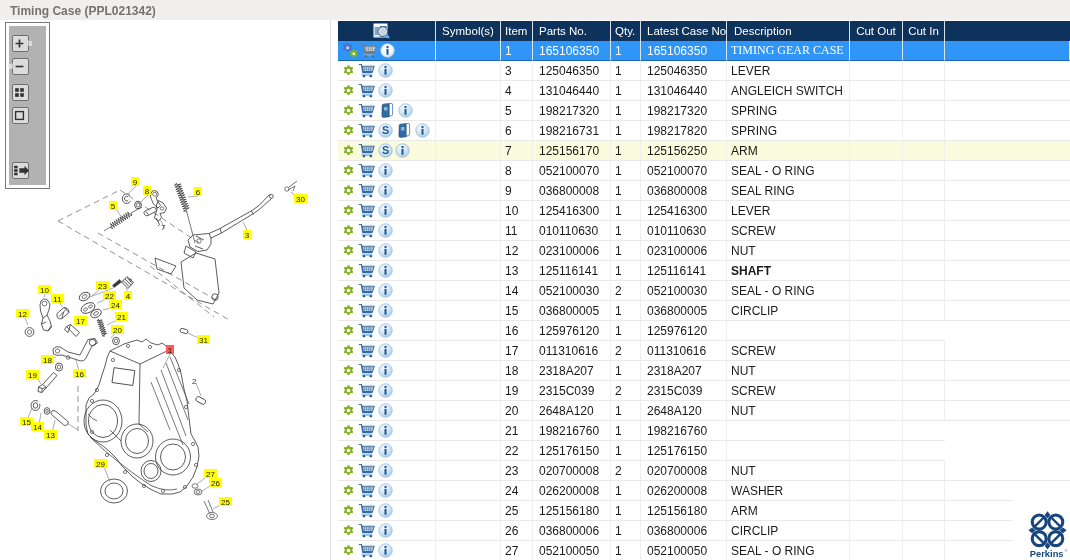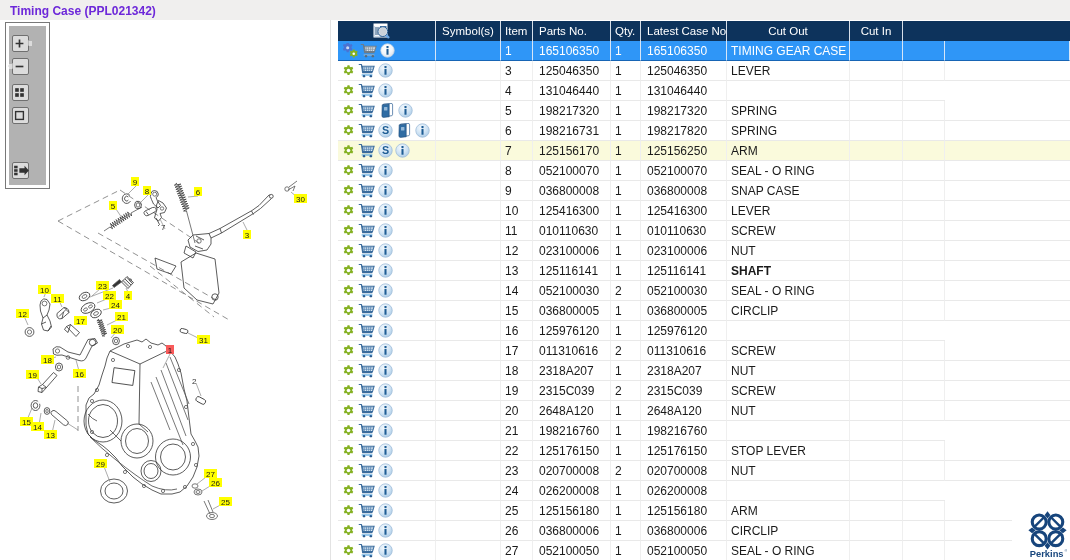--- a/index.html
+++ b/index.html
@@ -1,16 +1,16 @@
 <!DOCTYPE html>
 <html><head><meta charset="utf-8"><style>html,body{margin:0;padding:0;}
 body{width:1070px;height:560px;overflow:hidden;background:#fff;font-family:"Liberation Sans",sans-serif;position:relative;}
 #topstrip{position:absolute;left:0;top:0;width:1070px;height:20px;background:#f0efee;}
 #splitter{position:absolute;left:330px;top:20px;width:1px;height:540px;background:#e3e3e3;}
-#title{position:absolute;left:10px;top:4px;font-size:12px;font-weight:bold;color:#6d28d9;}
+#title{position:absolute;left:10px;top:4px;font-size:12px;font-weight:bold;color:#737373;}
 #toolbar{position:absolute;left:5px;top:22px;width:43px;height:165px;background:#b2b2b2;border:1px solid #787878;box-shadow:inset 0 0 0 3px #ffffff;}
 .tbtn{position:absolute;left:6px;width:15px;height:15px;background:#dcdcdc;border:1px solid #6f6f6f;border-radius:2px;}
 #tablewrap{position:absolute;left:338px;top:21px;width:732px;height:539px;background:#fff;}
 .hrow{display:grid;grid-template-columns:98px 65px 32px 78px 30px 86px 123px 53px 42px 125px;height:20px;background:#0d335c;color:#fff;font-size:11.5px;}
 .hrow .hc{border-right:1px solid #d7dfe9;display:flex;align-items:center;padding-left:6px;box-sizing:border-box;white-space:nowrap;overflow:hidden;}
 .hrow .hc.last{border-right:none;}
 .row{display:grid;grid-template-columns:98px 65px 32px 78px 30px 86px 123px 53px 42px 125px;height:20px;background:#fff;color:#1a1a1a;font-size:12px;box-sizing:border-box;}
 .row .c{border-right:1px solid #efefef;border-bottom:1px solid #e9e9e9;padding-left:6px;display:flex;align-items:center;box-sizing:border-box;white-space:nowrap;overflow:hidden;height:20px;}
 .row .c.last{border-right:none;}
 .row.sel{background:#2f96f7;color:#fff;}
@@ -269,20 +269,21 @@
           <circle cx="9.8" cy="8.6" r="4.4" fill="#ccd3da" stroke="#d7e0ea" stroke-width="1.6"></circle>
           <circle cx="9.8" cy="8.6" r="4.9" fill="none" stroke="#2d5f91" stroke-width="1"></circle>
           <line x1="13.2" y1="12.2" x2="16" y2="15" stroke="#6da9e8" stroke-width="2.4"></line>
         </svg>
       </div>
       <div class="hc" style="justify-content:center;padding-left:0;">Symbol(s)</div>
       <div class="hc" style="padding-left:4px;">Item</div>
       <div class="hc">Parts No.</div>
       <div class="hc" style="padding-left:4px;">Qty.</div>
       <div class="hc">Latest Case No.</div>
+      <div class="hc" style="padding-left:7px;">Description</div>
       <div class="hc" style="justify-content:center;padding-left:0;">Cut Out</div>
       <div class="hc" style="justify-content:center;padding-left:0;">Cut In</div>
     </div>
     <div class="row sel">
       <div class="c icons">
         <svg width="15" height="15" viewBox="0 0 16 16">
           <g transform="translate(-1,-1) scale(0.75)">
             <path fill="#4a72d2" d="M6.6 0.5 h2.8 l0.5 2 a5.6 5.6 0 0 1 1.6 0.9 l2-0.7 1.4 2.4-1.5 1.5 a5.6 5.6 0 0 1 0 1.8 l1.5 1.5-1.4 2.4-2-0.7 a5.6 5.6 0 0 1-1.6 0.9 l-0.5 2 h-2.8 l-0.5-2 a5.6 5.6 0 0 1-1.6-0.9 l-2 0.7-1.4-2.4 1.5-1.5 a5.6 5.6 0 0 1 0-1.8 l-1.5-1.5 1.4-2.4 2 0.7 a5.6 5.6 0 0 1 1.6-0.9 z"></path>
             <circle cx="8" cy="8" r="2.2" fill="#cdd9f2"></circle>
           </g>
@@ -315,21 +316,21 @@
           <circle cx="8" cy="8" r="7.2" fill="url(#igrw)" stroke="#c3d2e0" stroke-width="0.8"></circle>
           <rect x="6.9" y="3.2" width="2.2" height="2.2" fill="#1e5d94"></rect>
           <rect x="6.9" y="6.3" width="2.2" height="6.2" fill="#1e5d94"></rect>
         </svg>
       </div>
       <div class="c"></div>
       <div class="c" style="padding-left:4px;">1</div>
       <div class="c">165106350</div>
       <div class="c" style="padding-left:4px;">1</div>
       <div class="c">165106350</div>
-      <div class="c" style="padding-left:4px;">TIMING GEAR CASE</div>
+      <div class="c" style="padding-left:4px;font-family:Liberation Serif, serif;">TIMING GEAR CASE</div>
       <div class="c"></div>
       <div class="c"></div>
       <div class="c last"></div>
     </div>
     <div class="row">
       <div class="c icons">
         <svg class="gr" width="11" height="11" viewBox="0 0 16 16">
           <path fill="#85b122" d="M6.6 0.5 h2.8 l0.5 2 a5.6 5.6 0 0 1 1.6 0.9 l2-0.7 1.4 2.4-1.5 1.5 a5.6 5.6 0 0 1 0 1.8 l1.5 1.5-1.4 2.4-2-0.7 a5.6 5.6 0 0 1-1.6 0.9 l-0.5 2 h-2.8 l-0.5-2 a5.6 5.6 0 0 1-1.6-0.9 l-2 0.7-1.4-2.4 1.5-1.5 a5.6 5.6 0 0 1 0-1.8 l-1.5-1.5 1.4-2.4 2 0.7 a5.6 5.6 0 0 1 1.6-0.9 z"></path>
           <circle cx="8" cy="8" r="2.6" fill="#fff"></circle>
         </svg>
@@ -399,20 +400,21 @@
           <circle cx="8" cy="8" r="7.2" fill="url(#igr)" stroke="#9dbbd8" stroke-width="0.8"></circle>
           <rect x="6.9" y="3.2" width="2.2" height="2.2" fill="#1e5d94"></rect>
           <rect x="6.9" y="6.3" width="2.2" height="6.2" fill="#1e5d94"></rect>
         </svg>
       </div>
       <div class="c"></div>
       <div class="c" style="padding-left:4px;">4</div>
       <div class="c">131046440</div>
       <div class="c" style="padding-left:4px;">1</div>
       <div class="c">131046440</div>
+      <div class="c" style="padding-left:4px;">ANGLEICH SWITCH</div>
       <div class="c"></div>
       <div class="c"></div>
       <div class="c last"></div>
     </div>
     <div class="row">
       <div class="c icons">
         <svg class="gr" width="11" height="11" viewBox="0 0 16 16">
           <path fill="#85b122" d="M6.6 0.5 h2.8 l0.5 2 a5.6 5.6 0 0 1 1.6 0.9 l2-0.7 1.4 2.4-1.5 1.5 a5.6 5.6 0 0 1 0 1.8 l1.5 1.5-1.4 2.4-2-0.7 a5.6 5.6 0 0 1-1.6 0.9 l-0.5 2 h-2.8 l-0.5-2 a5.6 5.6 0 0 1-1.6-0.9 l-2 0.7-1.4-2.4 1.5-1.5 a5.6 5.6 0 0 1 0-1.8 l-1.5-1.5 1.4-2.4 2 0.7 a5.6 5.6 0 0 1 1.6-0.9 z"></path>
           <circle cx="8" cy="8" r="2.6" fill="#fff"></circle>
         </svg>
@@ -626,21 +628,21 @@
           <circle cx="8" cy="8" r="7.2" fill="url(#igr)" stroke="#9dbbd8" stroke-width="0.8"></circle>
           <rect x="6.9" y="3.2" width="2.2" height="2.2" fill="#1e5d94"></rect>
           <rect x="6.9" y="6.3" width="2.2" height="6.2" fill="#1e5d94"></rect>
         </svg>
       </div>
       <div class="c"></div>
       <div class="c" style="padding-left:4px;">9</div>
       <div class="c">036800008</div>
       <div class="c" style="padding-left:4px;">1</div>
       <div class="c">036800008</div>
-      <div class="c" style="padding-left:4px;">SNAP CASE</div>
+      <div class="c" style="padding-left:4px;">SEAL RING</div>
       <div class="c"></div>
       <div class="c"></div>
       <div class="c last"></div>
     </div>
     <div class="row">
       <div class="c icons">
         <svg class="gr" width="11" height="11" viewBox="0 0 16 16">
           <path fill="#85b122" d="M6.6 0.5 h2.8 l0.5 2 a5.6 5.6 0 0 1 1.6 0.9 l2-0.7 1.4 2.4-1.5 1.5 a5.6 5.6 0 0 1 0 1.8 l1.5 1.5-1.4 2.4-2-0.7 a5.6 5.6 0 0 1-1.6 0.9 l-0.5 2 h-2.8 l-0.5-2 a5.6 5.6 0 0 1-1.6-0.9 l-2 0.7-1.4-2.4 1.5-1.5 a5.6 5.6 0 0 1 0-1.8 l-1.5-1.5 1.4-2.4 2 0.7 a5.6 5.6 0 0 1 1.6-0.9 z"></path>
           <circle cx="8" cy="8" r="2.6" fill="#fff"></circle>
         </svg>
@@ -1170,21 +1172,20 @@
           <circle cx="8" cy="8" r="7.2" fill="url(#igr)" stroke="#9dbbd8" stroke-width="0.8"></circle>
           <rect x="6.9" y="3.2" width="2.2" height="2.2" fill="#1e5d94"></rect>
           <rect x="6.9" y="6.3" width="2.2" height="6.2" fill="#1e5d94"></rect>
         </svg>
       </div>
       <div class="c"></div>
       <div class="c" style="padding-left:4px;">22</div>
       <div class="c">125176150</div>
       <div class="c" style="padding-left:4px;">1</div>
       <div class="c">125176150</div>
-      <div class="c" style="padding-left:4px;">STOP LEVER</div>
       <div class="c"></div>
       <div class="c"></div>
       <div class="c last"></div>
     </div>
     <div class="row">
       <div class="c icons">
         <svg class="gr" width="11" height="11" viewBox="0 0 16 16">
           <path fill="#85b122" d="M6.6 0.5 h2.8 l0.5 2 a5.6 5.6 0 0 1 1.6 0.9 l2-0.7 1.4 2.4-1.5 1.5 a5.6 5.6 0 0 1 0 1.8 l1.5 1.5-1.4 2.4-2-0.7 a5.6 5.6 0 0 1-1.6 0.9 l-0.5 2 h-2.8 l-0.5-2 a5.6 5.6 0 0 1-1.6-0.9 l-2 0.7-1.4-2.4 1.5-1.5 a5.6 5.6 0 0 1 0-1.8 l-1.5-1.5 1.4-2.4 2 0.7 a5.6 5.6 0 0 1 1.6-0.9 z"></path>
           <circle cx="8" cy="8" r="2.6" fill="#fff"></circle>
         </svg>
@@ -1254,20 +1255,21 @@
           <circle cx="8" cy="8" r="7.2" fill="url(#igr)" stroke="#9dbbd8" stroke-width="0.8"></circle>
           <rect x="6.9" y="3.2" width="2.2" height="2.2" fill="#1e5d94"></rect>
           <rect x="6.9" y="6.3" width="2.2" height="6.2" fill="#1e5d94"></rect>
         </svg>
       </div>
       <div class="c"></div>
       <div class="c" style="padding-left:4px;">24</div>
       <div class="c">026200008</div>
       <div class="c" style="padding-left:4px;">1</div>
       <div class="c">026200008</div>
+      <div class="c" style="padding-left:4px;">WASHER</div>
       <div class="c"></div>
       <div class="c"></div>
       <div class="c last"></div>
     </div>
     <div class="row">
       <div class="c icons">
         <svg class="gr" width="11" height="11" viewBox="0 0 16 16">
           <path fill="#85b122" d="M6.6 0.5 h2.8 l0.5 2 a5.6 5.6 0 0 1 1.6 0.9 l2-0.7 1.4 2.4-1.5 1.5 a5.6 5.6 0 0 1 0 1.8 l1.5 1.5-1.4 2.4-2-0.7 a5.6 5.6 0 0 1-1.6 0.9 l-0.5 2 h-2.8 l-0.5-2 a5.6 5.6 0 0 1-1.6-0.9 l-2 0.7-1.4-2.4 1.5-1.5 a5.6 5.6 0 0 1 0-1.8 l-1.5-1.5 1.4-2.4 2 0.7 a5.6 5.6 0 0 1 1.6-0.9 z"></path>
           <circle cx="8" cy="8" r="2.6" fill="#fff"></circle>
         </svg>

